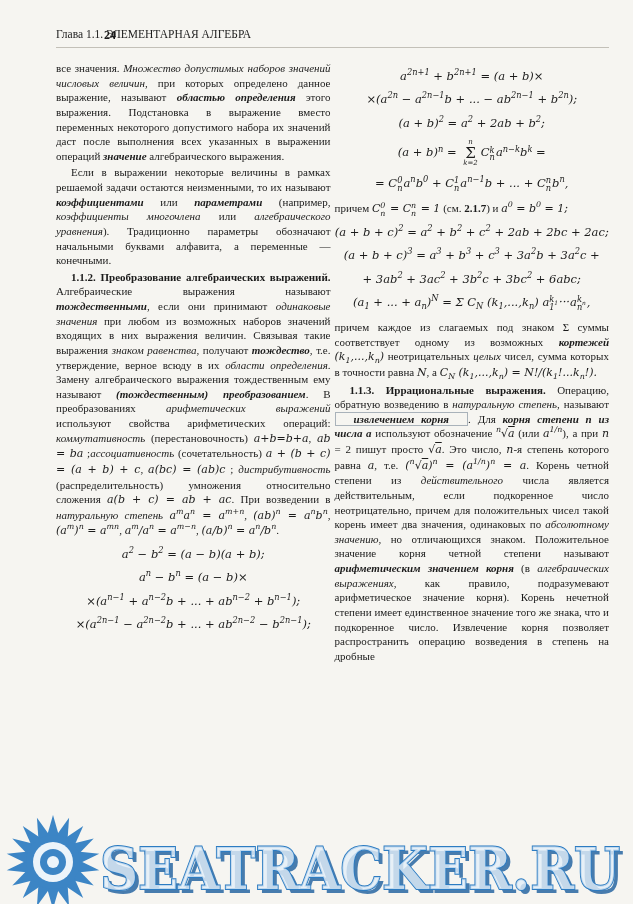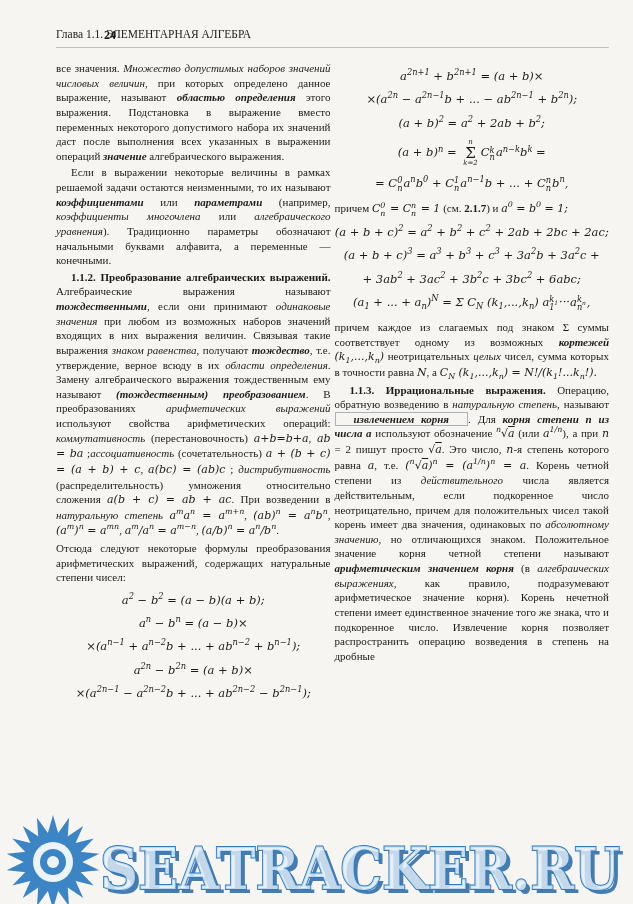--- a/index.html
+++ b/index.html
@@ -38,25 +38,23 @@
 <div class="page">
   <div class="header">
     <span class="pagenum">24</span>
     <span class="running-title">Глава 1.1. ЭЛЕМЕНТАРНАЯ АЛГЕБРА</span>
   </div>
   <div class="columns">
     <div class="col">
         <p class="para">все значения. <i>Множество допустимых наборов значений числовых величин</i>, при которых определено данное выражение, называют <b><i>областью определения</i></b> этого выражения. Подстановка в выражение вместо переменных некоторого допустимого набора их значений даст после выполнения всех указанных в выражении операций <b><i>значение</i></b> алгебраического выражения.</p>
         <p class="para indent">Если в выражении некоторые величины в рамках решаемой задачи остаются неизменными, то их называют <b><i>коэффициентами</i></b> или <b><i>параметрами</i></b> (например, <i>коэффициенты многочлена</i> или <i>алгебраического уравнения</i>). Традиционно параметры обозначают начальными буквами алфавита, а переменные — конечными.</p>
         <p class="para indent"><b>1.1.2. Преобразование алгебраических выражений.</b> Алгебраические выражения называют <b><i>тождественными</i></b>, если они принимают <i>одинаковые значения</i> при любом из возможных наборов значений входящих в них выражения величин. Связывая такие выражения <i>знаком равенства</i>, получают <b><i>тождество</i></b>, т.е. утверждение, верное всюду в их <i>области определения</i>. Замену алгебраического выражения тождественным ему называют <b><i>(тождественным) преобразованием</i></b>. В преобразованиях <i>арифметических выражений</i> используют свойства арифметических операций: <i>коммутативность</i> (перестановочность) <span class="fm">a+b=b+a</span>, <span class="fm">ab = ba</span> ;<i>ассоциативность</i> (сочетательность) <span class="fm">a + (b + c) = (a + b) + c</span>, <span class="fm">a(bc) = (ab)c</span> ; <i>дистрибутивность</i> (распределительность) умножения относительно сложения <span class="fm">a(b + c) = ab + ac</span>. При возведении в <i>натуральную степень</i> <span class="fm">a<sup>m</sup>a<sup>n</sup> = a<sup>m+n</sup></span>, <span class="fm">(ab)<sup>n</sup> = a<sup>n</sup>b<sup>n</sup></span>, <span class="fm">(a<sup>m</sup>)<sup>n</sup> = a<sup>mn</sup></span>, <span class="fm">a<sup>m</sup>/a<sup>n</sup> = a<sup>m−n</sup></span>, <span class="fm">(a/b)<sup>n</sup> = a<sup>n</sup>/b<sup>n</sup></span>.</p>
-        <p class="para">Отсюда следуют некоторые формулы преобразования арифметических выражений, содержащих натуральные степени чисел:</p>
         <div class="formula fm">a<sup>2</sup> − b<sup>2</sup> = (a − b)(a + b);</div>
         <div class="formula fm">a<sup>n</sup> − b<sup>n</sup> = (a − b)×</div>
         <div class="formula fm">×(a<sup>n−1</sup> + a<sup>n−2</sup>b + ... + ab<sup>n−2</sup> + b<sup>n−1</sup>);</div>
-        <div class="formula fm">a<sup>2n</sup> − b<sup>2n</sup> = (a + b)×</div>
         <div class="formula fm">×(a<sup>2n−1</sup> − a<sup>2n−2</sup>b + ... + ab<sup>2n−2</sup> − b<sup>2n−1</sup>);</div>
       </div>
     <div class="col">
         <div class="formula fm">a<sup>2n+1</sup> + b<sup>2n+1</sup> = (a + b)×</div>
         <div class="formula fm">×(a<sup>2n</sup> − a<sup>2n−1</sup>b + ... − ab<sup>2n−1</sup> + b<sup>2n</sup>);</div>
         <div class="formula fm">(a + b)<sup>2</sup> = a<sup>2</sup> + 2ab + b<sup>2</sup>;</div>
         <div class="formula fm">(a + b)<sup>n</sup> = <span class="sum">
             <span class="lim">n</span>
             <span class="sig">Σ</span>
             <span class="lim">k=2</span>

